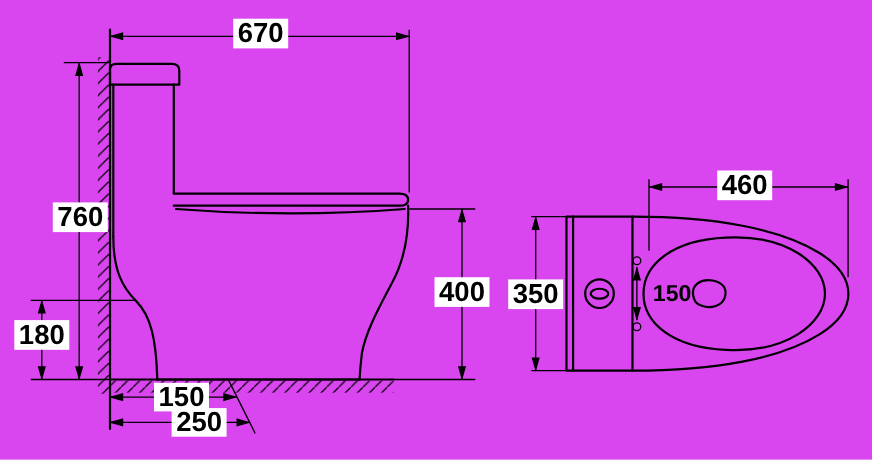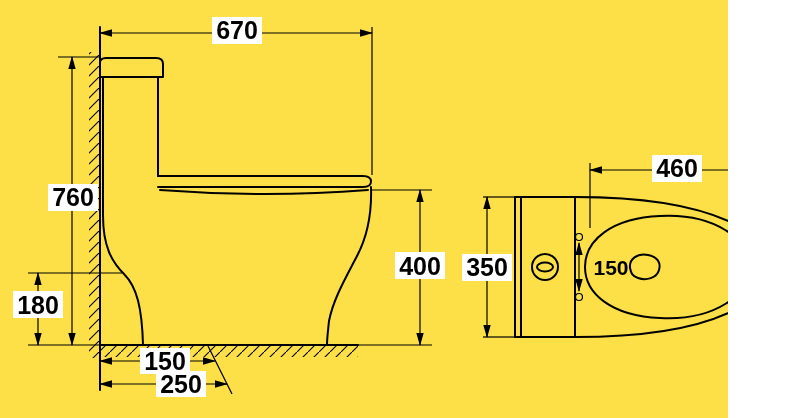--- a/index.html
+++ b/index.html
@@ -1,16 +1,16 @@
 <!DOCTYPE html>
 <html><head>
 <meta charset="utf-8">
 <style>
   html,body{margin:0;padding:0;background:#ffffff;}
-  .stage{width:728px;height:418px;background:#fde047;position:relative;overflow:hidden;}
+  .stage{width:793px;height:418px;background:#d946ef;position:relative;overflow:hidden;}
   svg{display:block;}
   .obj{stroke:#000;stroke-width:2;fill:none;stroke-linejoin:round;stroke-linecap:round;}
   .thin{stroke:#000;stroke-width:1.2;fill:none;}
   .dim{stroke:#000;stroke-width:1.2;fill:none;}
   .mask{fill:#ffffff;stroke:none;}
   .dim-text{
     font-family:"Liberation Sans", sans-serif;
     font-size:25px;
     font-weight:700;
     fill:#000;

